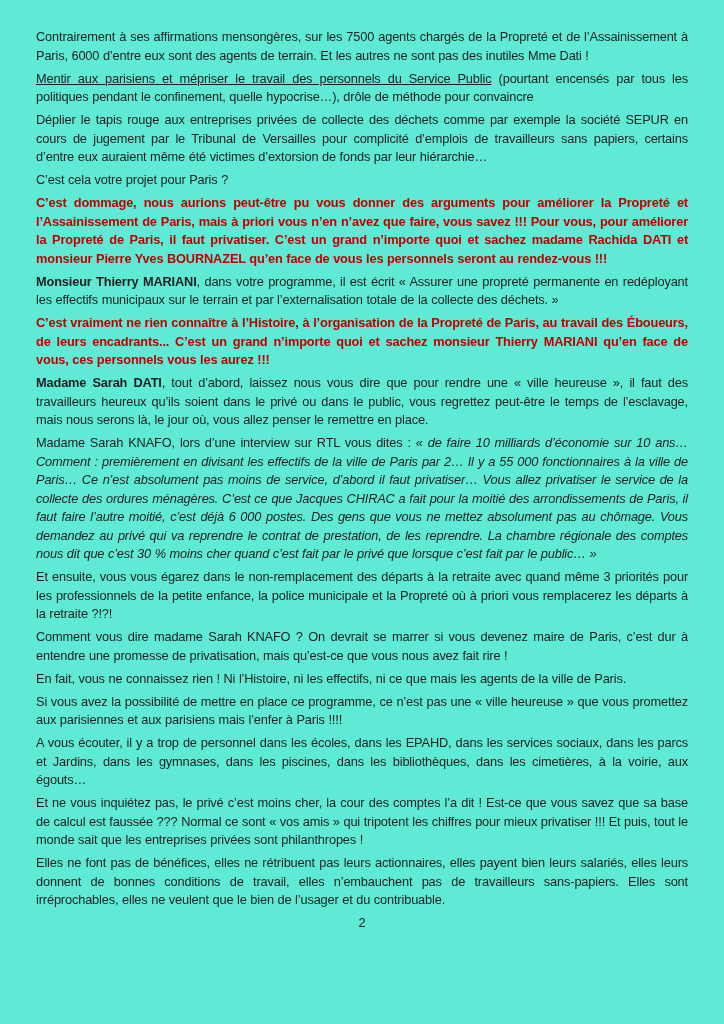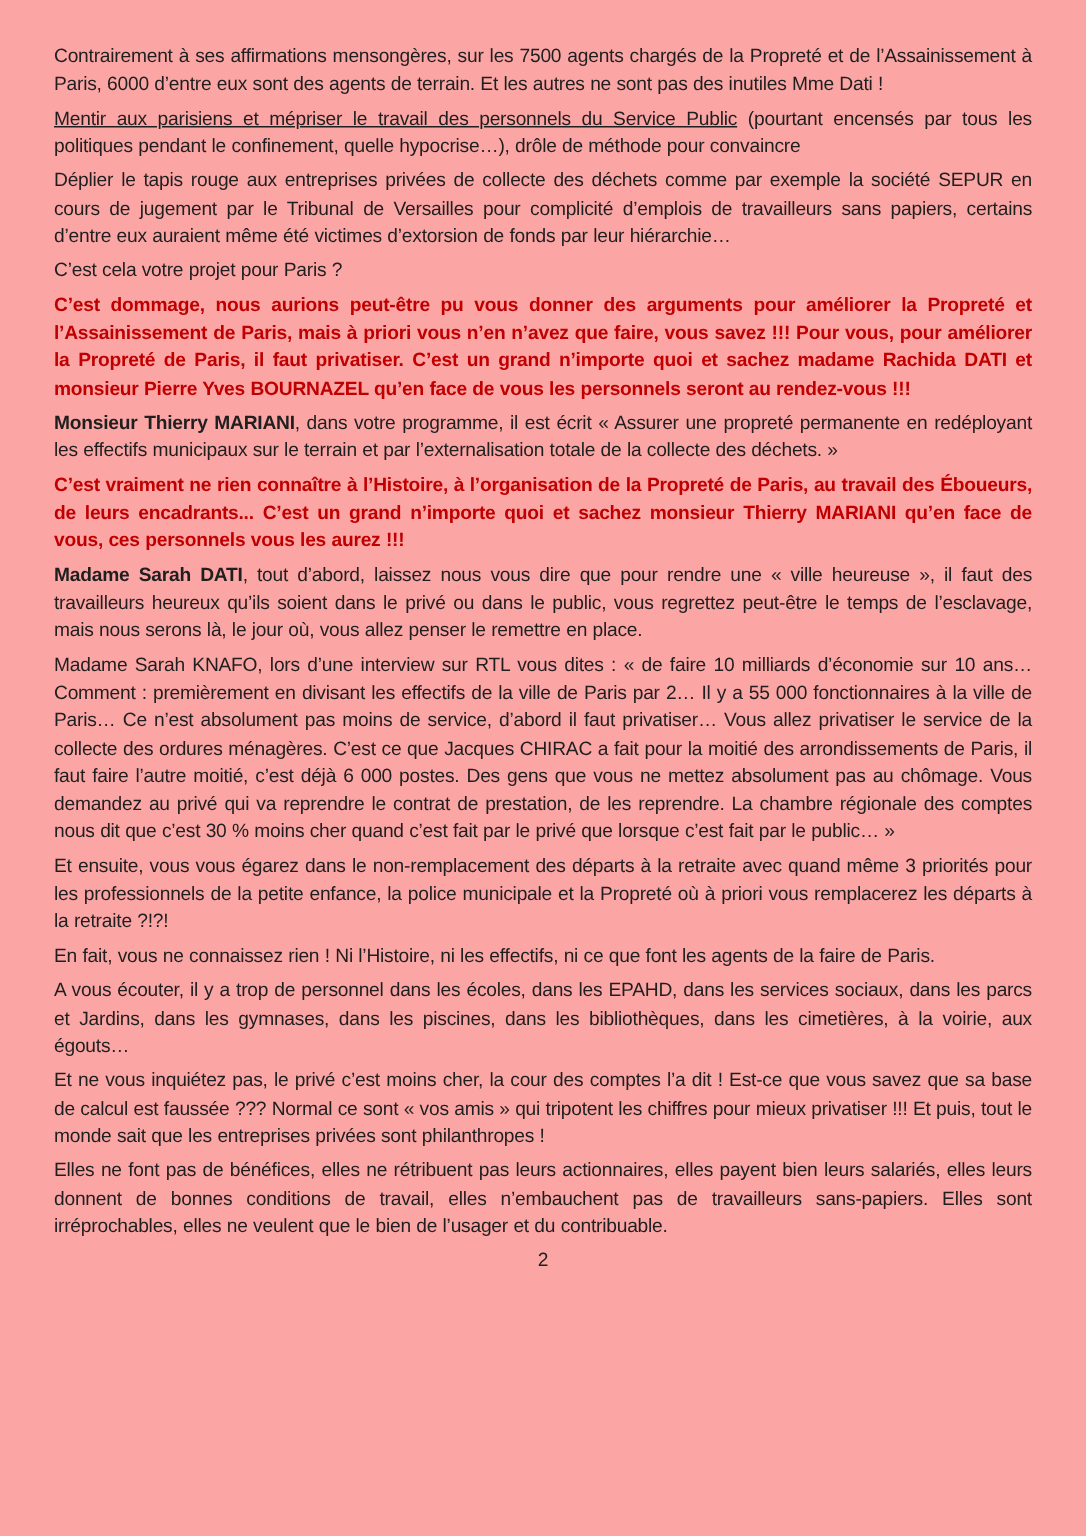--- a/index.html
+++ b/index.html
@@ -4,21 +4,21 @@
 <style>
   html, body {
     margin: 0;
     padding: 0;
     background: #ffffff;
   }
   .page {
     position: relative;
     width: 724px;
     height: 1024px;
-    background: #fca5a5;
+    background: #5eead4;
     overflow: hidden;
     font-family: "Liberation Sans", sans-serif;
     color: #1f1f1f;
   }
   .content {
     position: absolute;
     left: 36px;
     top: 28px;
     width: 652px;
   }
@@ -29,21 +29,21 @@
     letter-spacing: -0.15px;
     text-align: justify;
     word-spacing: 0.2px;
   }
   .para.red {
     color: var(--red, #C00000);
     font-weight: bold;
   }
   .run-b { font-weight: bold; }
   .run-u { text-decoration: underline; margin-top: 29px; }
-  .run-i { }
+  .run-i { font-style: italic; }
   .page-number {
     margin-top: 2px;
     text-align: center;
     font-size: 12.8px;
     line-height: 18.5px;
   }
 </style>
 </head>
 <body>
 
@@ -65,23 +65,25 @@
 
 
     <p class="para red"><span>C’est vraiment ne rien connaître à l’Histoire, à l’organisation de la Propreté de Paris, au travail des Éboueurs, de leurs encadrants... C’est un grand n’importe quoi et sachez monsieur Thierry MARIANI qu’en face de vous, ces personnels vous les aurez !!!</span></p>
 
     <p class="para"><span class="run-b">Madame Sarah DATI</span><span>, tout d’abord, laissez nous vous dire que pour rendre une « ville heureuse », il faut des travailleurs heureux qu’ils soient dans le privé ou dans le public, vous regrettez peut-être le temps de l’esclavage, mais nous serons là, le jour où, vous allez penser le remettre en place.</span></p>
 
     <p class="para"><span>Madame Sarah KNAFO, lors d’une interview sur RTL vous dites : </span><span class="run-i">« de faire 10 milliards d’économie sur 10 ans… Comment : premièrement en divisant les effectifs de la ville de Paris par 2… Il y a 55 000 fonctionnaires à la ville de Paris… Ce n’est absolument pas moins de service, d’abord il faut privatiser… Vous allez privatiser le service de la collecte des ordures ménagères. C’est ce que Jacques CHIRAC a fait pour la moitié des arrondissements de Paris, il faut faire l’autre moitié, c’est déjà 6 000 postes. Des gens que vous ne mettez absolument pas au chômage. Vous demandez au privé qui va reprendre le contrat de prestation, de les reprendre. La chambre régionale des comptes nous dit que c’est 30 % moins cher quand c’est fait par le privé que lorsque c’est fait par le public… »</span></p>
 
     <p class="para"><span>Et ensuite, vous vous égarez dans le non-remplacement des départs à la retraite avec quand même 3 priorités pour les professionnels de la petite enfance, la police municipale et la Propreté où à priori vous remplacerez les départs à la retraite ?!?!</span></p>
 
+    <p class="para"><span>Comment vous dire madame Sarah KNAFO ? On devrait se marrer si vous devenez maire de Paris, c’est dur à entendre une promesse de privatisation, mais qu’est-ce que vous nous avez fait rire !</span></p>
 
-    <p class="para"><span>En fait, vous ne connaissez rien ! Ni l’Histoire, ni les effectifs, ni ce que font les agents de la faire de Paris.</span></p>
+    <p class="para"><span>En fait, vous ne connaissez rien ! Ni l’Histoire, ni les effectifs, ni ce que mais les agents de la ville de Paris.</span></p>
 
+    <p class="para"><span>Si vous avez la possibilité de mettre en place ce programme, ce n’est pas une « ville heureuse » que vous promettez aux parisiennes et aux parisiens mais l’enfer à Paris !!!!</span></p>
 
     <p class="para"><span>A vous écouter, il y a trop de personnel dans les écoles, dans les EPAHD, dans les services sociaux, dans les parcs et Jardins, dans les gymnases, dans les piscines, dans les bibliothèques, dans les cimetières, à la voirie, aux égouts…</span></p>
 
     <p class="para"><span>Et ne vous inquiétez pas, le privé c’est moins cher, la cour des comptes l’a dit ! Est-ce que vous savez que sa base de calcul est faussée ??? Normal ce sont « vos amis » qui tripotent les chiffres pour mieux privatiser !!! Et puis, tout le monde sait que les entreprises privées sont philanthropes !</span></p>
 
     <p class="para"><span>Elles ne font pas de bénéfices, elles ne rétribuent pas leurs actionnaires, elles payent bien leurs salariés, elles leurs donnent de bonnes conditions de travail, elles n’embauchent pas de travailleurs sans-papiers. Elles sont irréprochables, elles ne veulent que le bien de l’usager et du contribuable.</span></p>
 
     <div class="page-number">2</div>
 
   </div>

